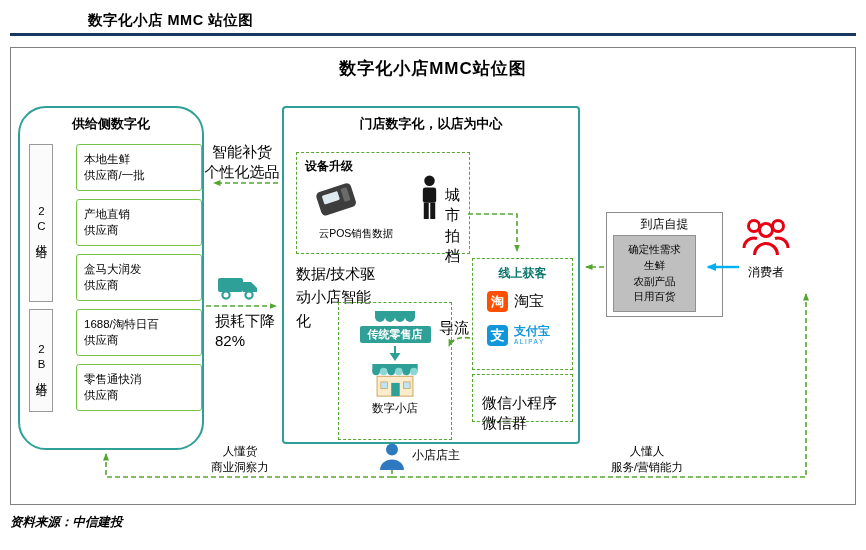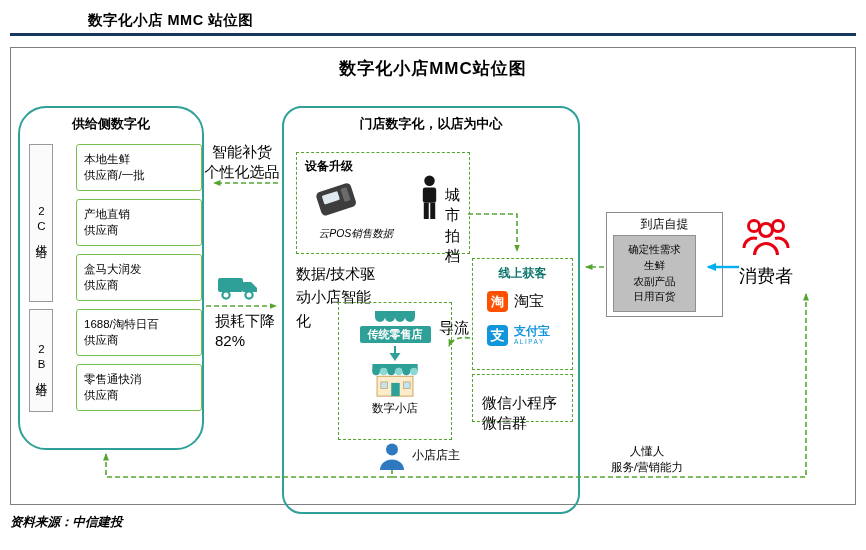--- a/index.html
+++ b/index.html
@@ -14,21 +14,21 @@
   .ctr { text-align:center; }
 
   .report-title { left:88px; top:11px; font-size:14.5px; font-weight:700; letter-spacing:.5px; }
   .navy-rule { left:10px; top:33px; width:846px; height:3px; background:#17375E; }
   .frame { left:10px; top:47px; width:846px; height:458px; border:1px solid #7f7f7f; background:#fff; }
   .diagram-title { left:0; top:57px; width:866px; text-align:center; font-size:17px; font-weight:700; letter-spacing:1px; }
 
   
   .teal-container { border:2px solid #2FA098; border-radius:28px; background:transparent; }
   .supply { left:18px; top:106px; width:186px; height:344px; }
-  .middle { left:282px; top:106px; width:298px; height:408px; border-radius:20px; }
+  .middle { left:282px; top:106px; width:298px; height:338px; border-radius:4px; }
   .container-title { top:7px; left:0; width:100%; text-align:center; font-size:13px; font-weight:700; }
 
   .vgroup {
     border:1px solid #999; background:#fbfbfb; font-size:11.5px;
     writing-mode:vertical-rl; text-orientation:upright; letter-spacing:3px;
     display:flex; align-items:center; justify-content:center;
   }
   .supplier {
     left:56px; width:126px; height:47px; border:1.5px solid #77C04B; border-radius:3px;
     background:#fff; font-size:11.5px; line-height:1.35; padding:4px 7px;
@@ -56,21 +56,21 @@
 
   
   .pickup { left:606px; top:212px; width:117px; height:105px; border:1px solid #8c8c8c; background:#fff; }
   .pickup-title { top:3px; left:0; width:100%; text-align:center; font-size:12px; }
   .pickup-gray {
     left:6px; top:22px; width:83px; height:77px; background:#BFBFBF; border:1px solid #909090;
     font-size:10.5px; line-height:1.5; display:flex; align-items:center; justify-content:center; text-align:center;
   }
 
   .label-12 { font-size:12px;text-align:right; }
-  .label-125 { font-size:18px; }
+  .label-125 { font-size:12px; }
   .skill { font-size:11.5px; line-height:1.35; text-align:center; font-weight:400; }
 
   .source { left:10px; top:514px; font-size:12.5px; font-weight:700; font-style:italic; font-family:"Liberation Serif","DejaVu Serif",serif; }
 
   svg.overlay { left:0; top:0; width:866px; height:550px; pointer-events:none; z-index:6; position:absolute; }
   .icon-block { line-height:0; }
 </style>
 </head>
 <body>
 
@@ -123,21 +123,21 @@
 
       <div class="abs icon-block" style="left:10px; top:26px;">
         <svg width="58" height="40" viewBox="0 0 64 44">
           <g transform="rotate(-18 32 22)">
             <rect x="12" y="9" width="40" height="27" rx="5" fill="#3d3d3d"></rect>
             <rect x="18" y="14" width="18" height="10" rx="1.5" fill="#dfe9f0"></rect>
             <rect x="40" y="13" width="7" height="15" rx="1.5" fill="#6a6a6a"></rect>
           </g>
         </svg>
       </div>
-      <div class="abs tiny ctr" style="left:0px; top:74px; width:118px;font-style:italic;">云POS销售数据</div>
+      <div class="abs tiny ctr" style="left:0px; top:74px; width:118px;">云POS销售数据</div>
 
       <div class="abs icon-block" style="left:122px; top:22px;">
         <svg width="21" height="46" viewBox="0 0 22 48">
           <circle cx="11" cy="6" r="5.5" fill="#161616"></circle>
           <rect x="4" y="13" width="14" height="16" rx="2.5" fill="#161616"></rect>
           <rect x="5" y="29" width="5.2" height="17" fill="#161616"></rect>
           <rect x="11.8" y="29" width="5.2" height="17" fill="#161616"></rect>
         </svg>
       </div>
       <div class="abs small-note pre" style="left:148px; top:32px;">城市
@@ -231,20 +231,22 @@
   <div class="abs label-125 ctr" style="left:737px; top:264px; width:58px;">消费者</div>
 
   <div class="abs icon-block" style="left:377px; top:441px; z-index:7;">
     <svg width="30" height="30" viewBox="0 0 30 30">
       <circle cx="15" cy="8.5" r="6" fill="#2E79C0"></circle>
       <path d="M3 29 a12 10.5 0 0 1 24 0 z" fill="#2E79C0"></path>
     </svg>
   </div>
   <div class="abs label-12" style="left:412px; top:447px;">小店店主</div>
 
+  <div class="abs skill pre" style="left:196px; top:444px; width:88px;">人懂货
+商业洞察力</div>
   <div class="abs skill pre" style="left:594px; top:444px; width:106px;">人懂人
 服务/营销能力</div>
 
   <div class="abs source">资料来源：中信建投</div>
 
   <svg class="overlay">
     <defs>
       <marker id="mGreen" markerWidth="9" markerHeight="8" refX="6.5" refY="3" orient="auto" markerUnits="userSpaceOnUse">
         <path d="M0 0 L7.5 3 L0 6 Z" fill="#55A630"></path>
       </marker>

